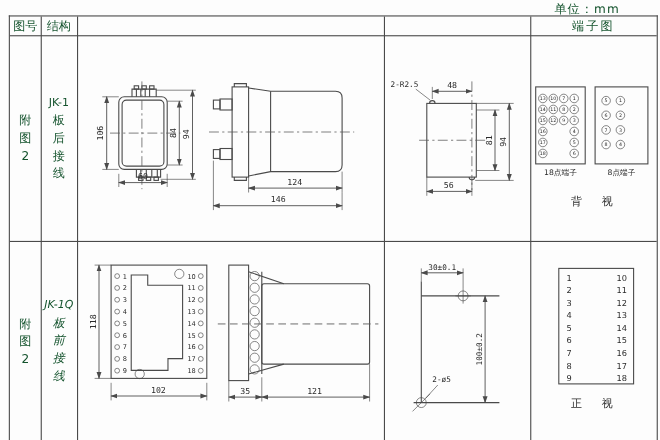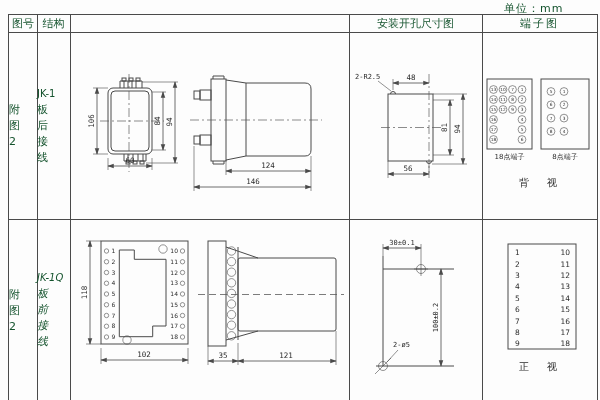--- a/index.html
+++ b/index.html
@@ -4,21 +4,21 @@
 <style>
   html,body{margin:0;padding:0;background:#fff;}
   .page{position:relative;width:600px;height:400px;background:#fdfdfd;overflow:hidden;
         font-family:"DejaVu Sans","Liberation Sans",sans-serif;color:#14532d;}
   .unit{position:absolute;top:1px;left:504px;font-size:11px;letter-spacing:1px;}
   .tbl{position:absolute;left:8px;top:14px;width:588px;height:386px;
        border:1px solid #4a4a4a;border-bottom:none;}
   .vline{position:absolute;top:0;bottom:0;width:0;border-left:1px solid #4a4a4a;}
   .hline{position:absolute;left:0;right:0;height:0;border-top:1px solid #4a4a4a;}
   .hcell{position:absolute;top:0;height:17px;line-height:17px;text-align:center;font-size:11px;}
-  .cellflex{position:absolute;display:flex;flex-direction:column;
+  .cellflex{position:absolute;display:flex;flex-direction:column;align-items:center;
             justify-content:center;font-size:11px;}
   .cellflex .ch{line-height:1;margin:2.5px 0;}
   .model{font-size:10px;margin-bottom:4px;letter-spacing:0;}
   svg{position:absolute;overflow:visible;}
   .ln{fill:none;stroke:#4a4a4a;stroke-width:1;}
   .thin{fill:none;stroke:#4a4a4a;stroke-width:.6;}
   .cl{fill:none;stroke:#5a5a5a;stroke-width:.7;stroke-dasharray:9 3 2 3;}
   .dash{fill:none;stroke:#5a5a5a;stroke-width:.8;stroke-dasharray:7 4;}
   .dim{fill:none;stroke:#4a4a4a;stroke-width:.8;}
   .ext{fill:none;stroke:#4a4a4a;stroke-width:.6;}
@@ -41,21 +41,20 @@
 
     <div class="vline" style="left:28px;"></div>
     <div class="vline" style="left:61px;"></div>
     <div class="vline" style="left:340px;"></div>
     <div class="vline" style="left:473px;"></div>
     <div class="hline" style="top:17px;"></div>
     <div class="hline" style="top:204px;"></div>
 
     <div class="hcell" style="left:0;width:28px;">图号</div>
     <div class="hcell" style="left:28px;width:33px;">结构</div>
-    <div class="hcell" style="left:340px;width:133px;">安装开孔尺寸图</div>
     <div class="hcell" style="left:473px;width:115px;letter-spacing:2px;">端子图</div>
 
     <div class="cellflex" style="left:0;top:17px;width:28px;height:187px;">
       <div class="ch">附</div>
       <div class="ch">图</div>
       <div class="ch">2</div>
     </div>
     <div class="cellflex" style="left:28px;top:17px;width:33px;height:187px;">
       <div class="ch model">JK-1</div>
       <div class="ch">板</div>

